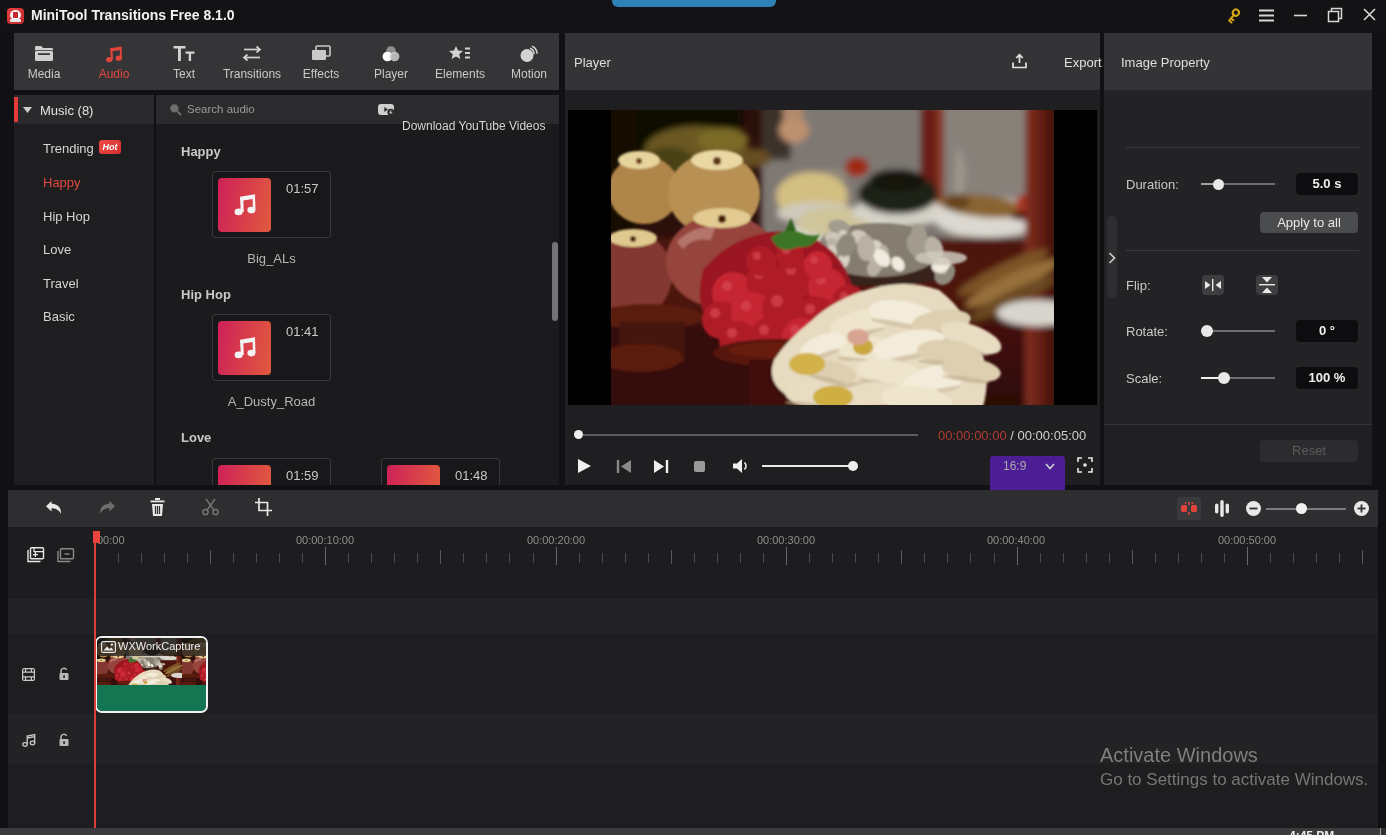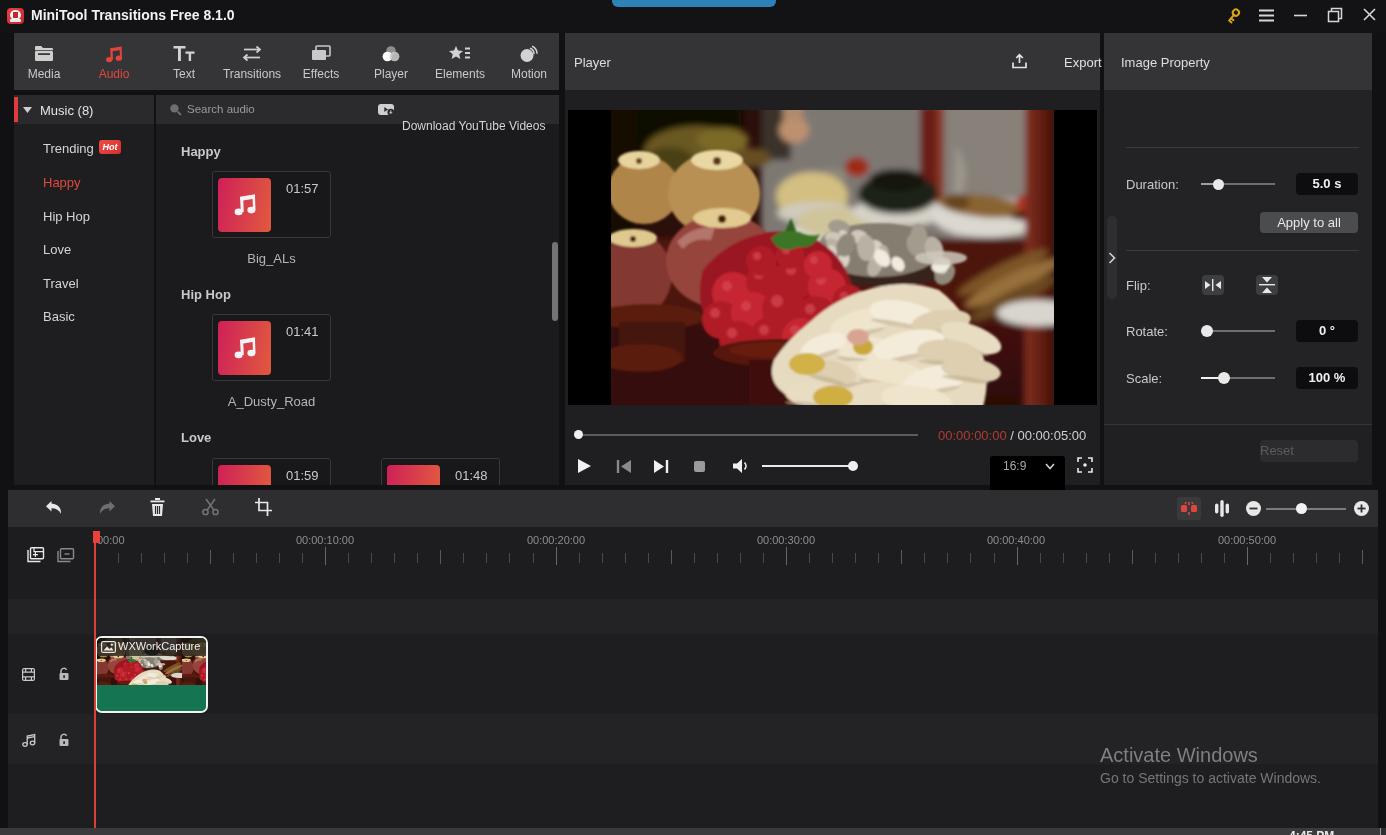--- a/index.html
+++ b/index.html
@@ -378,21 +378,21 @@
       <path d="M0 0 v13 L10 6.5 z" fill="#efefef"></path>
       <path d="M13 0 v13" stroke="#efefef" stroke-width="2.4"></path>
     </svg>
  <div class="abs" style="left:129px;top:428px;width:11px;height:11px;background:#9a9a9a;border-radius:2px;"></div>
  <svg class="abs" style="left:168px;top:425px;" width="17" height="16" viewBox="0 0 17 16">
       <path d="M0 5.5 h4 L9 1 v14 L4 10.5 H0 z" fill="#efefef"></path>
       <path d="M11.5 4.5 a5 5 0 0 1 0 7" stroke="#efefef" stroke-width="1.7" fill="none"></path>
     </svg>
  <div class="abs" style="left:197px;top:432px;width:91px;height:2px;background:#e9e9e9;"></div>
  <div class="abs" style="left:283px;top:428px;width:10px;height:10px;border-radius:50%;background:#efefef;"></div>
- <div class="abs" style="left:425px;top:423px;width:75px;height:36px;background:#000000;border-radius:3px;">
+ <div class="abs" style="left:425px;top:423px;width:75px;height:36px;background:#4c1d95;border-radius:3px;">
    <div class="abs" style="left:13px;top:3px;font-size:12px;color:#a8a8a8;">16:9</div>
    <svg class="abs" style="left:55px;top:7px;" width="10" height="7">
         <path d="M1 1 L5 5.5 L9 1" stroke="#cfcfcf" stroke-width="1.6" fill="none"></path>
       </svg>
  </div>
  <svg class="abs" style="left:512px;top:424px;" width="16" height="16" fill="none" stroke="#e8e8e8" stroke-width="1.6">
    <path d="M1 5 V1 h4 M11 1 h4 v4 M15 11 v4 h-4 M5 15 H1 v-4"></path>
       <circle cx="8" cy="8" r="1.8" fill="#e8e8e8" stroke="none"></circle>
  </svg>
 </div>
@@ -430,21 +430,21 @@
  <div class="abs" style="left:97px;top:292px;width:12px;height:12px;border-radius:50%;background:#e9e9e9;"></div>
  <div class="abs" style="left:192px;top:287px;width:62px;height:22px;background:#0d0d0f;border-radius:4px;color:#f0f0f0;font-size:13px;font-weight:bold;text-align:center;line-height:22px;">0 °</div>
 
  <div class="abs" style="left:22px;top:338px;font-size:13px;color:#c9c9c9;">Scale:</div>
  <div class="abs" style="left:97px;top:344px;width:74px;height:2px;background:#6e6e70;"></div>
  <div class="abs" style="left:97px;top:344px;width:23px;height:2px;background:#f0f0f0;"></div>
  <div class="abs" style="left:114px;top:339px;width:12px;height:12px;border-radius:50%;background:#e9e9e9;"></div>
  <div class="abs" style="left:192px;top:334px;width:62px;height:22px;background:#0d0d0f;border-radius:4px;color:#f0f0f0;font-size:13px;font-weight:bold;text-align:center;line-height:22px;">100 %</div>
 
  <div class="abs" style="left:0;top:391px;width:268px;height:61px;background:#202023;border-top:1px solid #353537;"></div>
- <div class="abs" style="left:156px;top:407px;width:98px;height:22px;background:#2c2c2f;border-radius:4px;color:#5b5b5d;font-size:13px;line-height:22px;">Reset</div>
+ <div class="abs" style="left:156px;top:407px;width:98px;height:22px;background:#2c2c2f;border-radius:4px;color:#5b5b5d;font-size:13px;text-align:center;line-height:22px;">Reset</div>
 </div>
 
 <div class="abs" style="left:1107px;top:216px;width:10px;height:83px;background:#2e2e31;border-radius:5px;"></div>
 <svg class="abs" style="left:1108px;top:252px;" width="8" height="12">
     <path d="M1.5 1 L6.5 6 L1.5 11" stroke="#d0d0d0" stroke-width="1.6" fill="none"></path>
   </svg>
 <div class="abs" style="left:8px;top:490px;width:1370px;height:37px;background:#2e2e30;">
     <svg class="abs" style="left:36px;top:10px;" width="19" height="16" viewBox="0 0 19 16">
       <path d="M7.5 1 L2 6.2 L7.5 11.5 L7.5 8.2 q6 -0.5 9.5 5.5 q0.5 -9 -9.5 -10.2 z" fill="#e8e8e8"></path>
     </svg>
@@ -983,18 +983,18 @@
         <path d="M2.5 9.5 L6 5.5 L8.5 8 L10.5 6.5 L12.5 9.5 z" fill="#e8e8e8"></path>
         <circle cx="10.8" cy="3.6" r="1.2" fill="#e8e8e8"></circle>
       </svg>
  <div class="abs" style="left:21px;top:2px;font-size:11px;color:#efefef;">WXWorkCapture</div>
  <div class="abs" style="left:0;top:47px;width:113px;height:30px;background:#157452;"></div>
 </div>
     <div class="abs" style="left:85.5px;top:4px;width:2px;height:297px;background:#d94038;"></div>
     <div class="abs" style="left:85px;top:4px;width:7px;height:12px;background:#e8423a;"></div>
   </div>
 <div class="abs" style="left:1100px;top:744px;font-size:20px;color:#7f7f7f;">Activate Windows</div>
-<div class="abs" style="left:1100px;top:770px;font-size:14px;color:#767676;">Go to Settings to activate Windows.</div>
+<div class="abs" style="left:1100px;top:770px;font-size:17px;color:#767676;">Go to Settings to activate Windows.</div>
 
 <div class="abs" style="left:0;top:828px;width:1386px;height:7px;background:#3b3b3e;overflow:hidden;">
  <div class="abs" style="left:1289px;top:1px;font-size:12px;font-weight:bold;color:#e8e8e8;">4:45 PM</div>
  <div class="abs" style="left:1380px;top:0;width:1px;height:7px;background:#9a9a9a;"></div>
  <div class="abs" style="left:1381px;top:0;width:5px;height:7px;background:#2f2f32;"></div>
 </div>
 </body></html>

